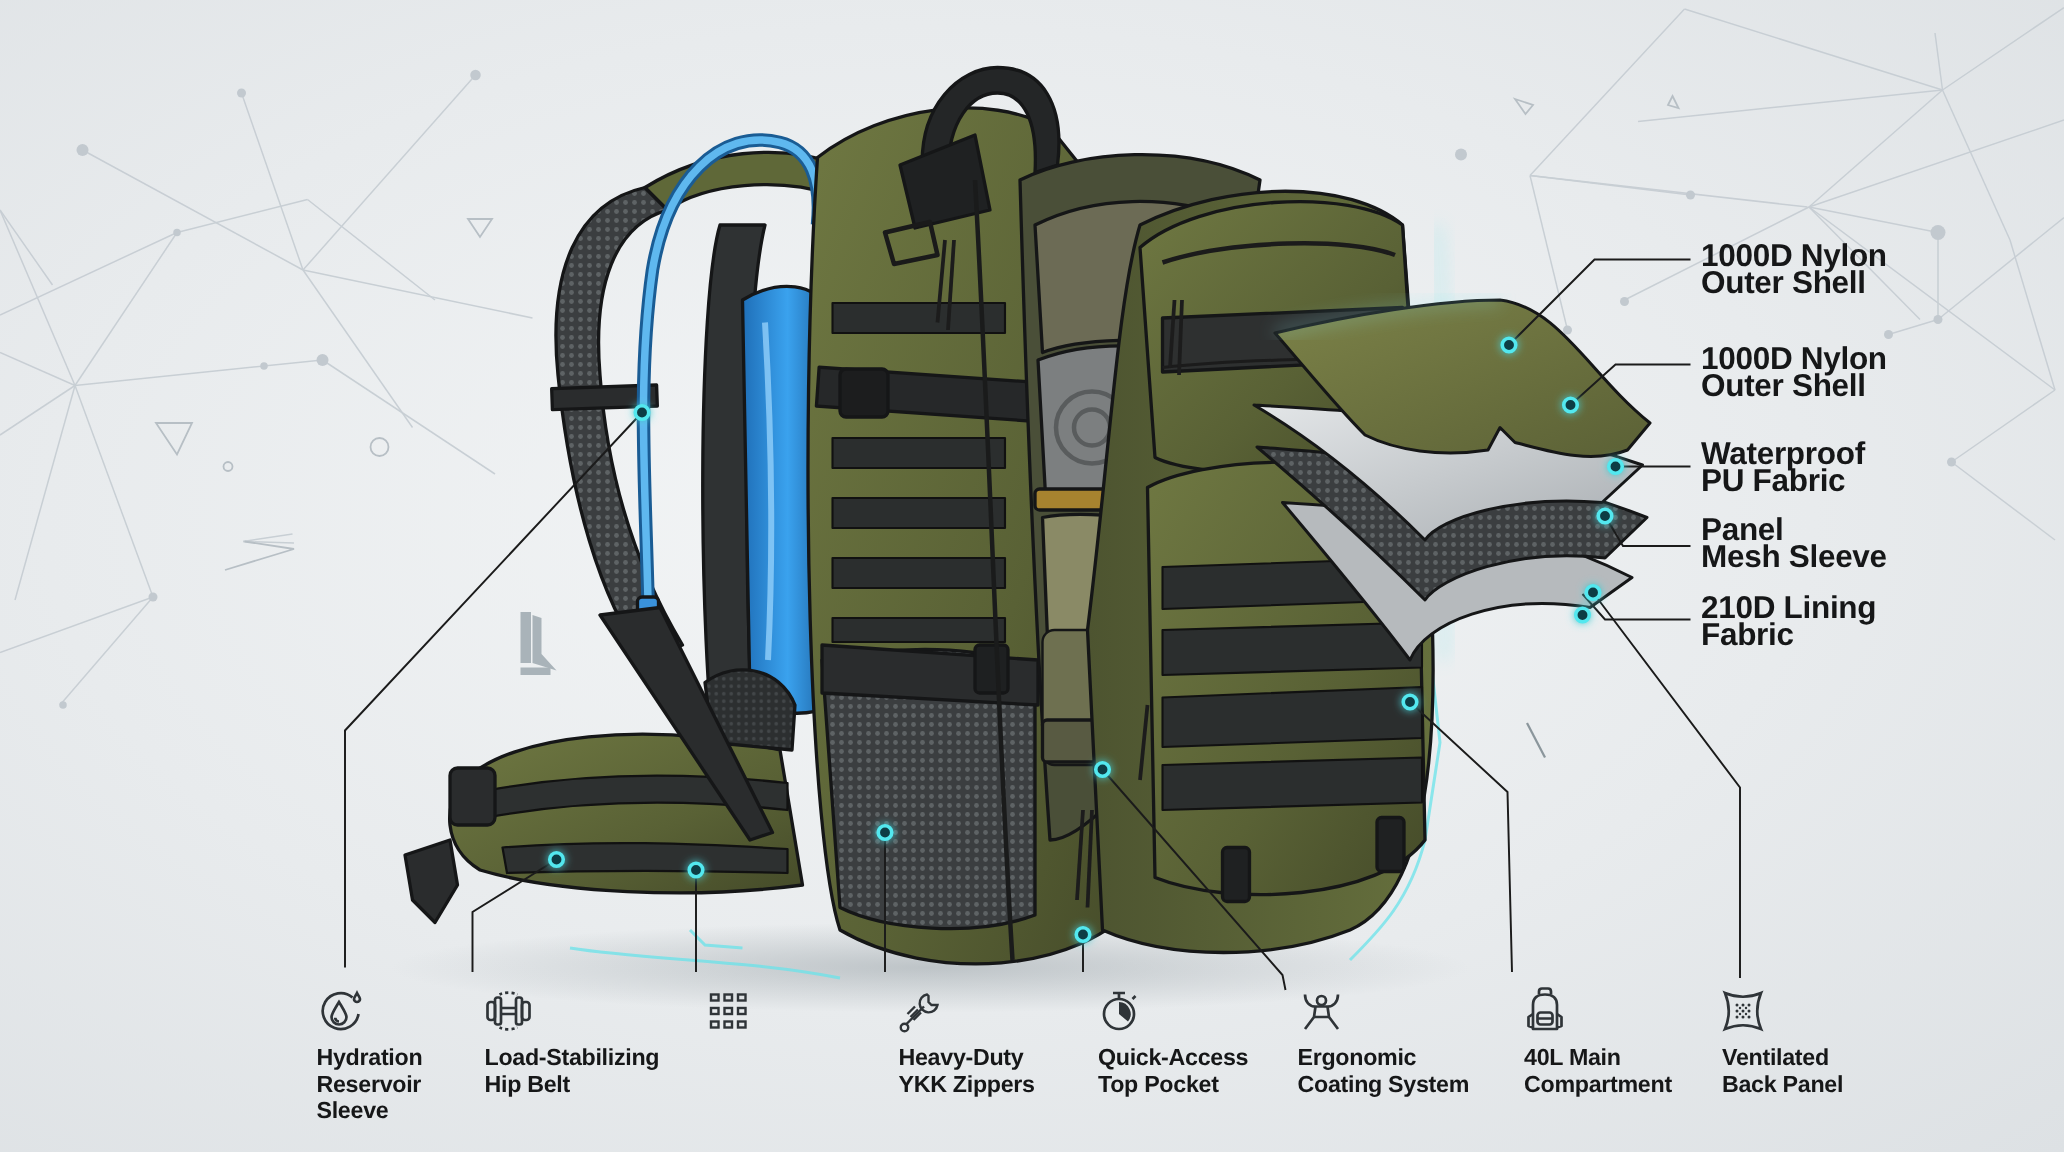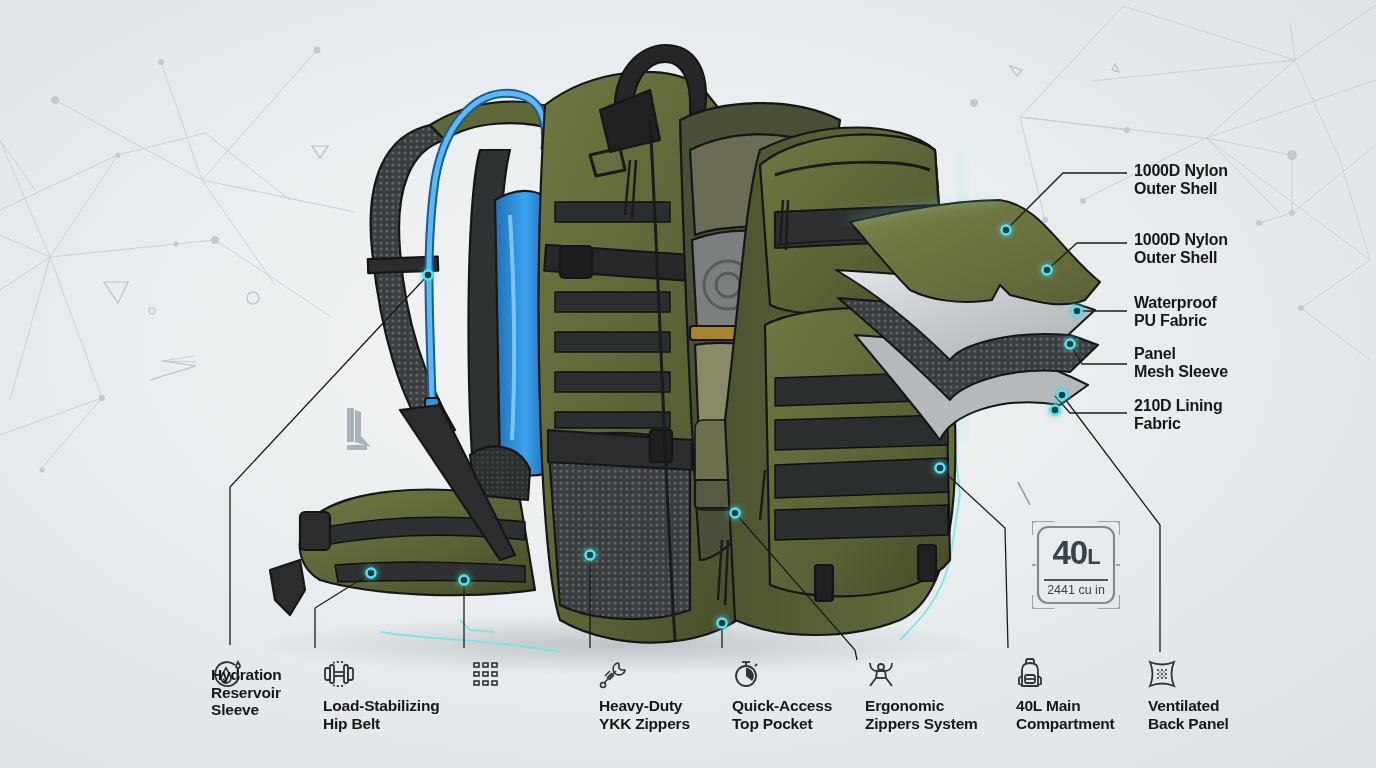--- a/index.html
+++ b/index.html
@@ -7,21 +7,21 @@
     width: 1376px; height: 768px; overflow: hidden; position: relative;
     background: radial-gradient(ellipse at 45% 45%, #f3f5f6 0%, #e8ebed 55%, #dde1e4 100%);
     font-family: "Liberation Sans", "DejaVu Sans", sans-serif;
   }
   #stage { position: absolute; left: 0; top: 0; width: 1376px; height: 768px; }
   .layer-label, .feature-label {
     position: absolute; color: #161718; font-weight: 700;
     font-family: "Liberation Sans", sans-serif;
     font-stretch: condensed; letter-spacing: -0.2px;
   }
-  .layer-label { font-size: 16px; line-height: 18px; }
+  .layer-label { font-size: 21px; line-height: 18px; }
   .layer-label span, .feature-label span { display: block; white-space: nowrap; }
   .feature-label { font-size: 15.5px; line-height: 17.5px; }
   .feature-icon { position: absolute; width: 30px; height: 30px; }
   .capacity-badge {
     position: absolute; left: 1032px; top: 521px; width: 88px; height: 88px;
   }
   .capacity-main {
     position: absolute; left: 0; width: 100%; top: 14px; text-align: center;
     font-family: "Liberation Sans", sans-serif; font-weight: 700;
     font-size: 33px; color: #37424a; letter-spacing: -1px; line-height: 36px;
@@ -347,48 +347,30 @@
   </div>
   <div class="layer-label" style="left:1134px; top:345px">
     <span>Panel</span>
     <span>Mesh Sleeve</span>
   </div>
   <div class="layer-label" style="left:1134px; top:397px">
     <span>210D Lining</span>
     <span>Fabric</span>
   </div>
 
-  <div class="capacity-badge">
-    <svg width="88" height="88" viewBox="0 0 88 88" style="position:absolute;left:0;top:0">
-      <rect x="6" y="6" width="76" height="76" rx="10" fill="none" stroke="#7f8a91" stroke-width="2.2"></rect>
-      <g stroke="#9aa4aa" stroke-width="2" fill="none">
-        <path d="M0,14 L0,4 Q0,0 4,0 L22,0"></path>
-        <path d="M66,0 L84,0 Q88,0 88,4 L88,14"></path>
-        <path d="M88,74 L88,84 Q88,88 84,88 L66,88"></path>
-        <path d="M22,88 L4,88 Q0,88 0,84 L0,74"></path>
-        <line x1="-4" y1="44" x2="4" y2="44"></line>
-        <line x1="84" y1="44" x2="92" y2="44"></line>
-      </g>
-    </svg>
-    <div class="capacity-main">
-      <span>40</span><span class="unit">L</span>
-    </div>
-    <div class="capacity-rule"></div>
-    <div class="capacity-sub">2441 cu in</div>
-  </div>
 
   <svg class="feature-icon" style="left:213px; top:659px" viewBox="0 0 30 30">
     <g fill="none" stroke="#2f3438" stroke-width="1.8">
       <path d="M22,6 A12,12 0 1 0 26,17"></path>
       <path d="M13,9 C10,14 8,17 8,19 A5,5 0 0 0 18,19 C18,17 16,14 13,9 Z"></path>
       <path d="M25,3 C24,5 23,6 23,7 A2,2 0 0 0 27,7 C27,6 26,5 25,3 Z"></path>
       <path d="M10.5,19.5 A2.5,2.5 0 0 0 13,22"></path>
     </g>
   </svg>
-  <div class="feature-label" style="left:211px; top:666px">
+  <div class="feature-label" style="left:211px; top:697px">
     <span>Hydration</span>
     <span>Reservoir</span>
     <span>Sleeve</span>
   </div>
 
   <svg class="feature-icon" style="left:322px; top:659px; width:34px" viewBox="0 0 34 30">
     <g fill="none" stroke="#2f3438" stroke-width="1.8">
       <rect x="3" y="9" width="5" height="12" rx="2"></rect>
       <rect x="26" y="9" width="5" height="12" rx="2"></rect>
       <rect x="8" y="6" width="4" height="18" rx="1.5"></rect>
@@ -448,21 +430,21 @@
   <svg class="feature-icon" style="left:866px; top:659px" viewBox="0 0 30 30">
     <g fill="none" stroke="#2f3438" stroke-width="1.8" stroke-linejoin="round">
       <circle cx="15" cy="8" r="3"></circle>
       <path d="M4,4 C4,9 7,12 11,12 L19,12 C23,12 26,9 26,4"></path>
       <path d="M11,12 L10,19 L4,27 M19,12 L20,19 L26,27"></path>
       <path d="M10,19 L20,19"></path>
     </g>
   </svg>
   <div class="feature-label" style="left:865px; top:697px">
     <span>Ergonomic</span>
-    <span>Zippers System</span>
+    <span>Coating System</span>
   </div>
 
   <svg class="feature-icon" style="left:1015px; top:658px" viewBox="0 0 30 30">
     <g fill="none" stroke="#2f3438" stroke-width="1.8" stroke-linejoin="round">
       <path d="M11,5 L11,3 Q11,1 13,1 L17,1 Q19,1 19,3 L19,5"></path>
       <path d="M7,28 L7,12 Q7,5 15,5 Q23,5 23,12 L23,28 Z"></path>
       <rect x="10" y="17" width="10" height="8" rx="2"></rect>
       <line x1="10" y1="21" x2="20" y2="21"></line>
       <path d="M7,18 L4,20 L4,26 L7,27 M23,18 L26,20 L26,26 L23,27"></path>
     </g>

